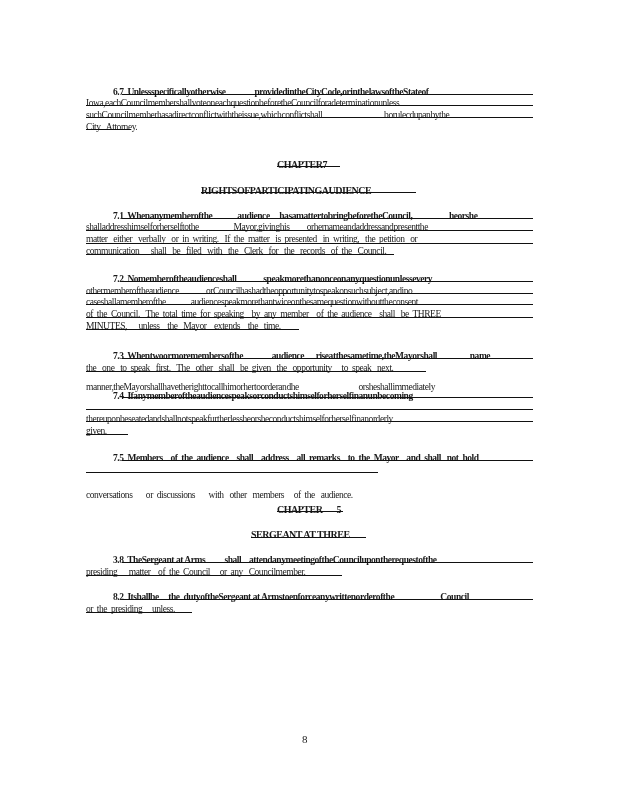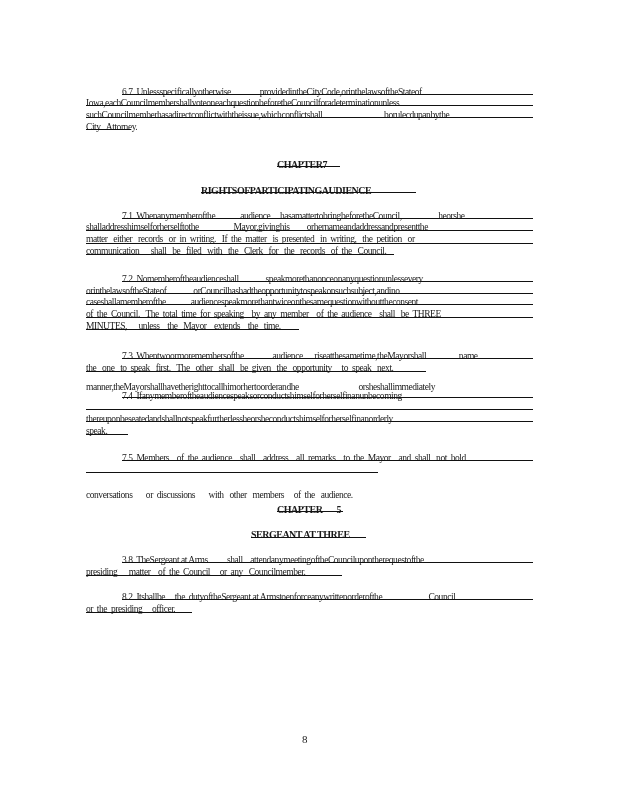--- a/index.html
+++ b/index.html
@@ -2,21 +2,21 @@
 <html><head>
 <meta charset="utf-8">
 <style>
   html, body { margin: 0; padding: 0; background: #ffffff; }
   body { width: 618px; height: 800px; position: relative; overflow: hidden;
          font-family: "Liberation Serif", serif; color: #1a1a1a; }
   .page { position: absolute; left: 0; top: 0; width: 618px; height: 800px; background: #fff; }
   .line { position: absolute; left: 86px; font-size: 9.5px; line-height: 11px; white-space: pre;
           letter-spacing: -0.45px; }
   .strike { position: absolute; height: 1px; background: #111; }
-  .indent { left: 122px; }
+  .indent { left: 113px; font-weight: bold; }
   .heading { font-weight: bold; font-size: 10px; letter-spacing: -0.5px; }
   .pagenum { position: absolute; left: 302px; top: 733px; font-size: 11px; }
 </style>
 </head>
 <body>
 
 <div class="page">
 
   <div>
     <div class="line indent" style="top:87px">6.7  Unlessspecificallyotherwise               providedintheCityCode,orinthelawsoftheStateof</div>
@@ -32,30 +32,30 @@
   <div class="line heading" style="left:277px;top:159px">CHAPTER7</div>
   <div class="strike" style="left:277px;top:166px;width:63px"></div>
   <div class="line heading" style="left:201px;top:185px">RIGHTSOFPARTICIPATINGAUDIENCE</div>
   <div class="strike" style="left:201px;top:192px;width:215px"></div>
 
   <div>
     <div class="line indent" style="top:211px">7.1  Whenanymemberofthe             audience     hasamattertobringbeforetheCouncil,                   heorshe</div>
     <div class="strike" style="left:122px;top:218px;width:411px"></div>
     <div class="line" style="top:222px">shalladdresshimselforherselftothe                  Mayor,givinghis         orhernameandaddressandpresentthe</div>
     <div class="strike" style="left:86px;top:230px;width:447px"></div>
-    <div class="line" style="top:234px">matter   either   records   or  in  writing.   If  the  matter   is  presented   in  writing,   the  petition   or</div>
+    <div class="line" style="top:234px">matter   either   verbally   or  in  writing.   If  the  matter   is  presented   in  writing,   the  petition   or</div>
     <div class="strike" style="left:86px;top:243px;width:447px"></div>
     <div class="line" style="top:246px">communication      shall   be   filed   with   the   Clerk   for   the   records   of  the   Council.</div>
     <div class="strike" style="left:86px;top:254px;width:308px"></div>
   </div>
 
   <div>
     <div class="line indent" style="top:274px">7.2  Nomemberoftheaudienceshall              speakmorethanonceonanyquestionunlessevery</div>
     <div class="strike" style="left:122px;top:281px;width:411px"></div>
-    <div class="line" style="top:286px">orinthelawsoftheStateof              orCouncilhashadtheopportunitytospeakonsuchsubject,andino</div>
+    <div class="line" style="top:286px">othermemberoftheaudience              orCouncilhashadtheopportunitytospeakonsuchsubject,andino</div>
     <div class="strike" style="left:86px;top:293px;width:447px"></div>
     <div class="line" style="top:297px">caseshallamemberofthe             audiencespeakmorethantwiceonthesamequestionwithouttheconsent</div>
     <div class="strike" style="left:86px;top:304px;width:447px"></div>
     <div class="line" style="top:309px">of  the  Council.   The  total  time  for  speaking    by  any  member    of  the  audience    shall   be  THREE</div>
     <div class="strike" style="left:86px;top:317px;width:447px"></div>
     <div class="line" style="top:321px">MINUTES,      unless    the   Mayor    extends    the   time.</div>
     <div class="strike" style="left:86px;top:329px;width:213px"></div>
   </div>
 
   <div>
@@ -65,21 +65,21 @@
     <div class="strike" style="left:86px;top:371px;width:340px"></div>
   </div>
 
   <div>
     <div class="line indent" style="top:391px">7.4  Ifanymemberoftheaudiencespeaksorconductshimselforherselfinanunbecoming</div>
     <div class="strike" style="left:122px;top:397px;width:411px"></div>
     <div class="line" style="top:382px">manner,theMayorshallhavetherighttocallhimorhertoorderandhe                               orsheshallimmediately</div>
     <div class="strike" style="left:86px;top:409px;width:447px"></div>
     <div class="line" style="top:414px">thereuponbeseatedandshallnotspeakfurtherlessheorsheconductshimselforherselfinanorderly</div>
     <div class="strike" style="left:86px;top:421px;width:447px"></div>
-    <div class="line" style="top:426px">speak.</div>
+    <div class="line" style="top:426px">given.</div>
     <div class="strike" style="left:86px;top:434px;width:42px"></div>
   </div>
 
   <div>
     <div class="line indent" style="top:453px">7.5  Members    of  the  audience    shall    address    all  remarks    to  the  Mayor    and  shall   not  hold</div>
     <div class="strike" style="left:122px;top:460px;width:411px"></div>
     <div class="line" style="top:490px">conversations       or  discussions       with   other   members     of  the   audience.</div>
     <div class="strike" style="left:86px;top:472px;width:292px"></div>
   </div>
 
@@ -91,18 +91,18 @@
   <div>
     <div class="line indent" style="top:555px">3.8  TheSergeant at Arms          shall    attendanymeetingoftheCouncilupontherequestofthe</div>
     <div class="strike" style="left:122px;top:562px;width:411px"></div>
     <div class="line" style="top:567px">presiding      matter    of  the  Council     or  any   Councilmember.</div>
     <div class="strike" style="left:86px;top:575px;width:256px"></div>
   </div>
 
   <div>
     <div class="line indent" style="top:592px">8.2  Itshallbe     the  dutyoftheSergeant at Armstoenforceanywrittenorderofthe                        Council</div>
     <div class="strike" style="left:122px;top:599px;width:411px"></div>
-    <div class="line" style="top:604px">or  the  presiding     officer.</div>
+    <div class="line" style="top:604px">or  the  presiding     unless.</div>
     <div class="strike" style="left:86px;top:612px;width:106px"></div>
   </div>
 
   <div class="pagenum">8</div>
 </div>
 
 </body></html>

